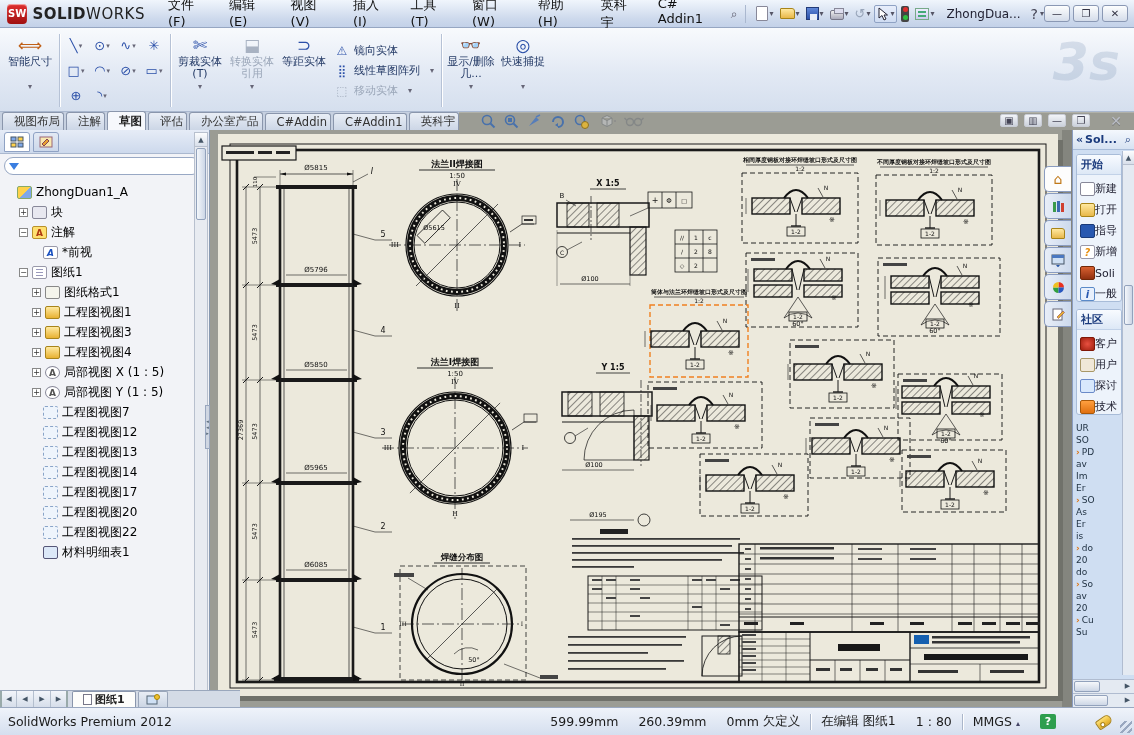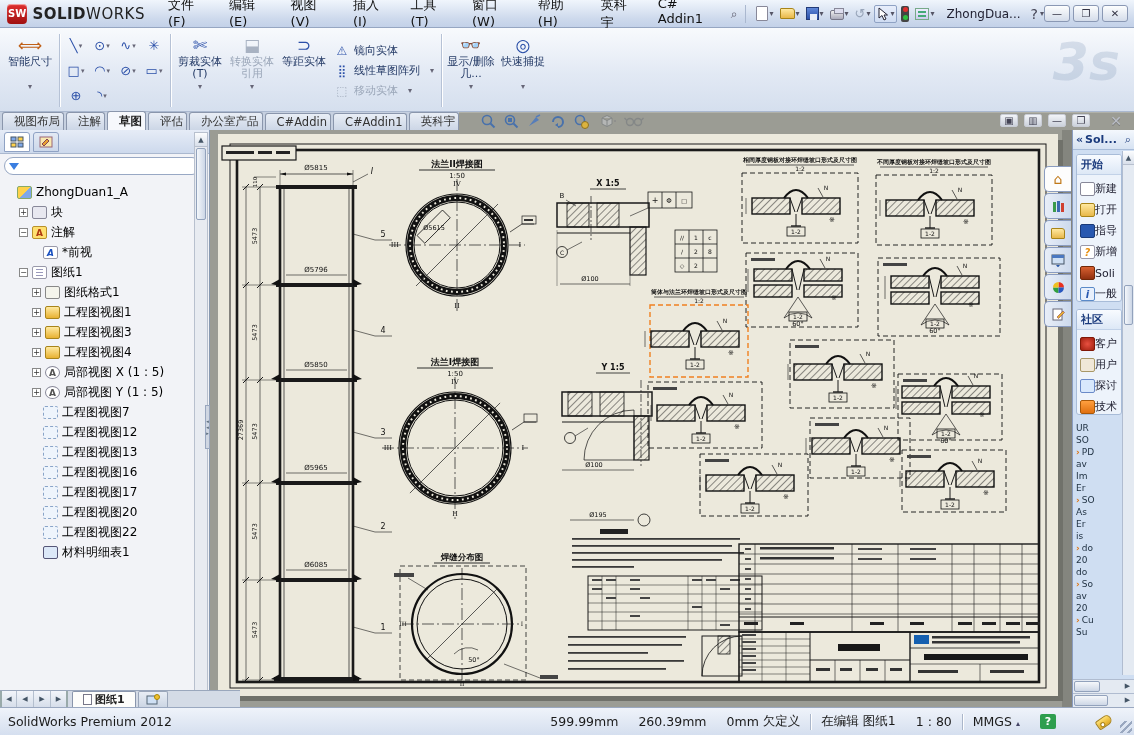--- a/index.html
+++ b/index.html
@@ -429,21 +429,21 @@
         <div class="trow">
           <span style="width: 26px; flex: 0 0 auto;"></span>
           <span class="noexp"></span>
           <span class="ti emptyview"></span>
           <span>工程图视图13</span>
         </div>
         <div class="trow">
           <span style="width: 26px; flex: 0 0 auto;"></span>
           <span class="noexp"></span>
           <span class="ti emptyview"></span>
-          <span>工程图视图16</span>
+          <span>工程图视图14</span>
         </div>
         <div class="trow">
           <span style="width: 26px; flex: 0 0 auto;"></span>
           <span class="noexp"></span>
           <span class="ti emptyview"></span>
           <span>工程图视图17</span>
         </div>
         <div class="trow">
           <span style="width: 26px; flex: 0 0 auto;"></span>
           <span class="noexp"></span>

